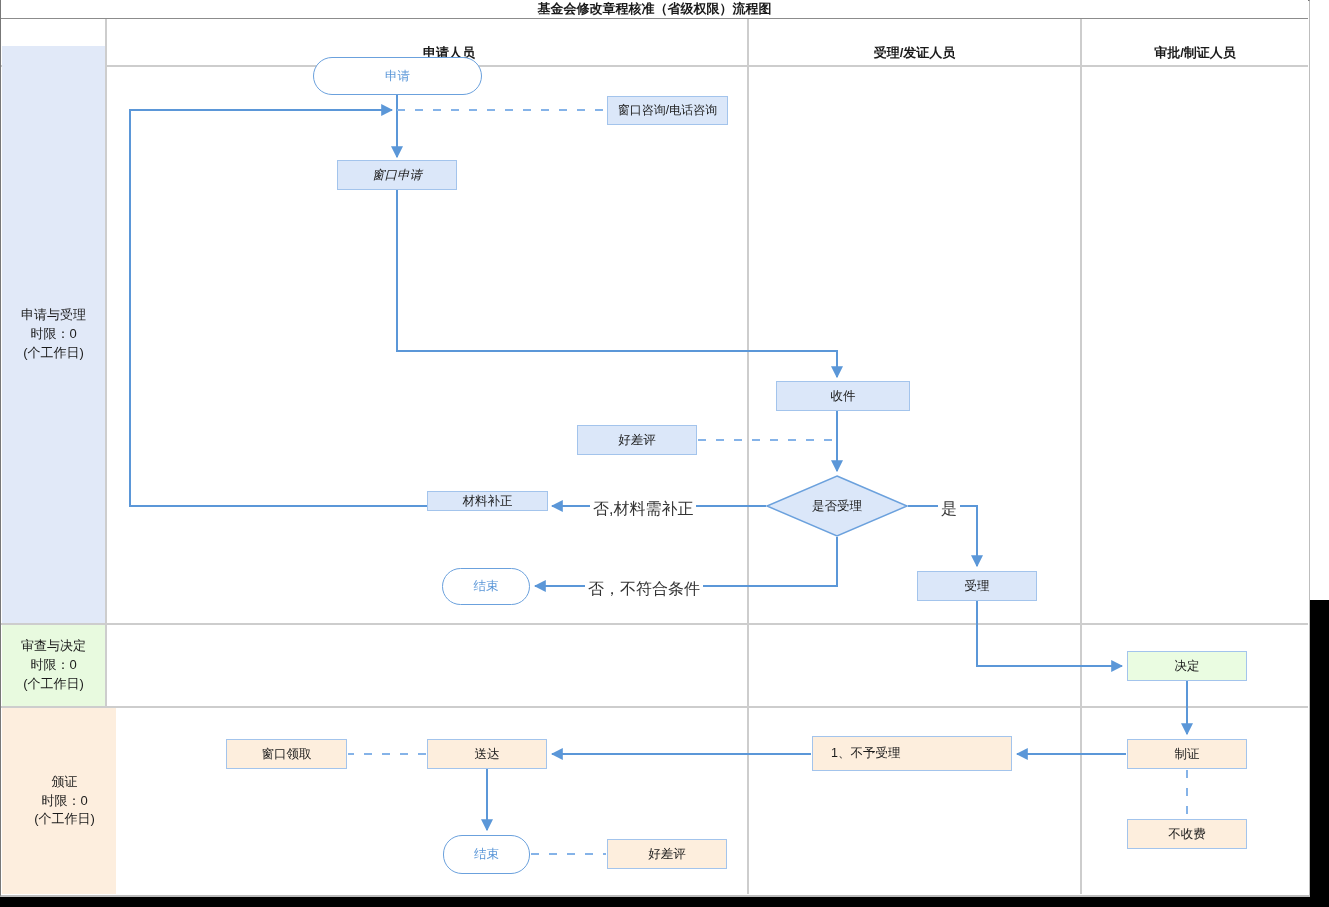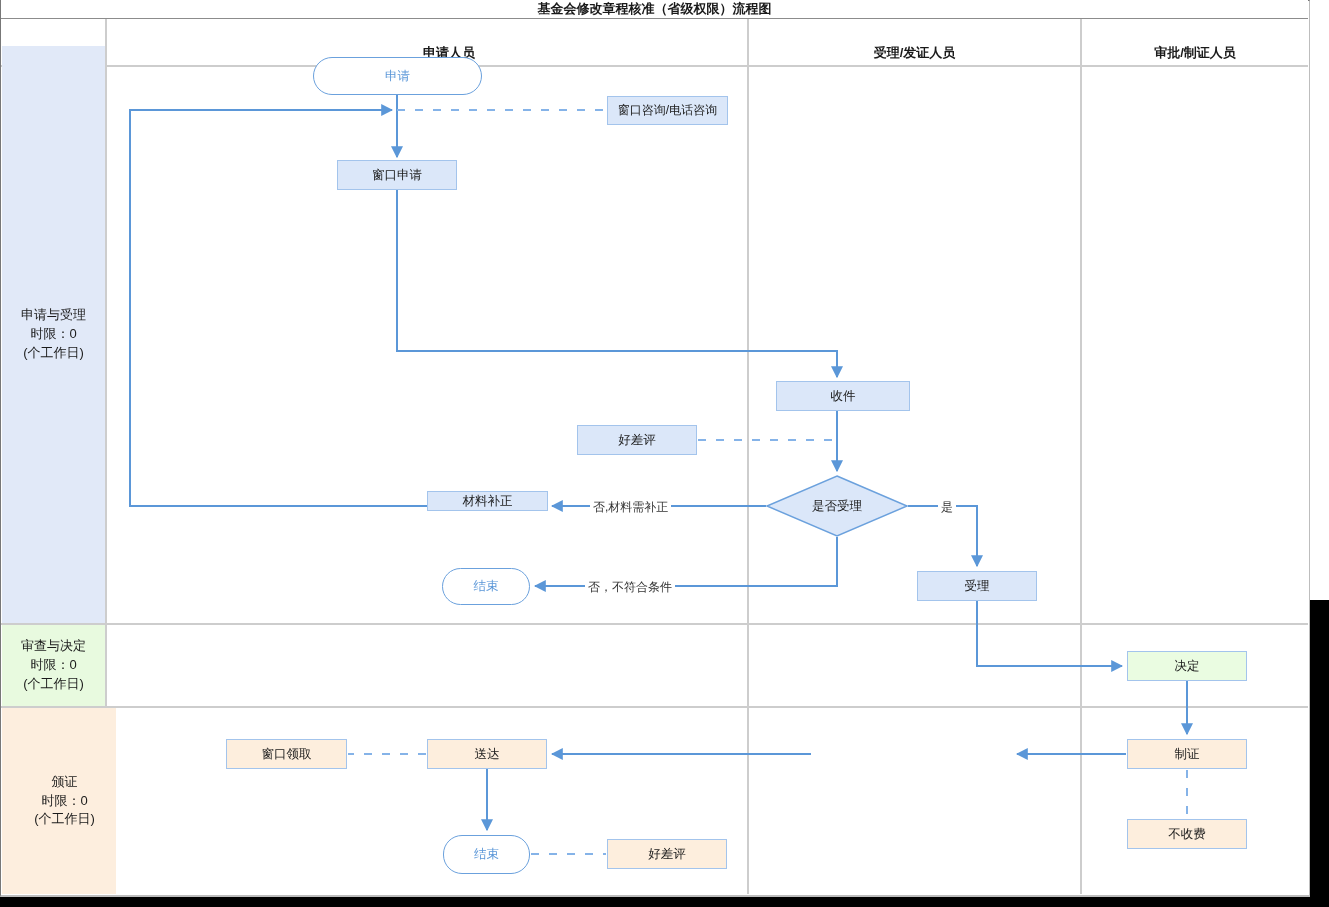--- a/index.html
+++ b/index.html
@@ -36,21 +36,21 @@
   .node{position:absolute;z-index:3;display:flex;align-items:center;justify-content:center;
         font-size:12.5px;white-space:nowrap;box-sizing:border-box;}
   .box{border:1px solid var(--box_border);}
   .box-blue{background:var(--box_blue_fill);}
   .box-green{background:var(--box_green_fill);}
   .box-orange{background:var(--box_orange_fill);}
   .pill{background:#fff;border:1px solid #6ba1dd;border-radius:19px;color:var(--line_solid);}
   .diamond-label{background:transparent;}
   .left-align{justify-content:flex-start;padding-left:18px;}
 
-  .edge-label{position:absolute;z-index:3;background:#fff;font-size:12px;color:#333;
+  .edge-label{position:absolute;z-index:3;background:#fff;font-size:16px;color:#333;
               padding:1px 3px;white-space:nowrap;}
 </style>
 </head>
 <body>
 
 <div class="canvas">
   <div class="page-main"></div>
   <div class="page-right"></div>
 
   <div class="table-frame"></div>
@@ -119,21 +119,21 @@
     <path class="edge-dash" d="M1187,770 V818"></path>
     <polygon class="diamond-shape" points="837,476 907,506 837,536 767,506"></polygon>
   </svg>
 
   <div class="node pill" style="left:313px;top:57px;width:169px;height:38px;">
     <span>申请</span>
   </div>
   <div class="node box box-blue" style="left:607px;top:96px;width:121px;height:29px;font-size:12px;">
     <span>窗口咨询/电话咨询</span>
   </div>
-  <div class="node box box-blue" style="left:337px;top:160px;width:120px;height:30px;">
+  <div class="node box box-blue" style="left:337px;top:160px;width:120px;height:30px;font-style:italic;">
     <span>窗口申请</span>
   </div>
   <div class="node box box-blue" style="left:776px;top:381px;width:134px;height:30px;">
     <span>收件</span>
   </div>
   <div class="node box box-blue" style="left:577px;top:425px;width:120px;height:30px;">
     <span>好差评</span>
   </div>
   <div class="node diamond-label" style="left:767px;top:491px;width:140px;height:30px;">
     <span>是否受理</span>
@@ -149,20 +149,23 @@
   </div>
   <div class="node box box-green" style="left:1127px;top:651px;width:120px;height:30px;">
     <span>决定</span>
   </div>
   <div class="node box box-orange" style="left:1127px;top:739px;width:120px;height:30px;">
     <span>制证</span>
   </div>
   <div class="node box box-orange" style="left:1127px;top:819px;width:120px;height:30px;">
     <span>不收费</span>
   </div>
+  <div class="node box box-orange left-align" style="left:812px;top:736px;width:200px;height:35px;">
+    <span>1、不予受理</span>
+  </div>
   <div class="node box box-orange" style="left:427px;top:739px;width:120px;height:30px;">
     <span>送达</span>
   </div>
   <div class="node box box-orange" style="left:226px;top:739px;width:121px;height:30px;">
     <span>窗口领取</span>
   </div>
   <div class="node pill" style="left:443px;top:835px;width:87px;height:39px;">
     <span>结束</span>
   </div>
   <div class="node box box-orange" style="left:607px;top:839px;width:120px;height:30px;">

